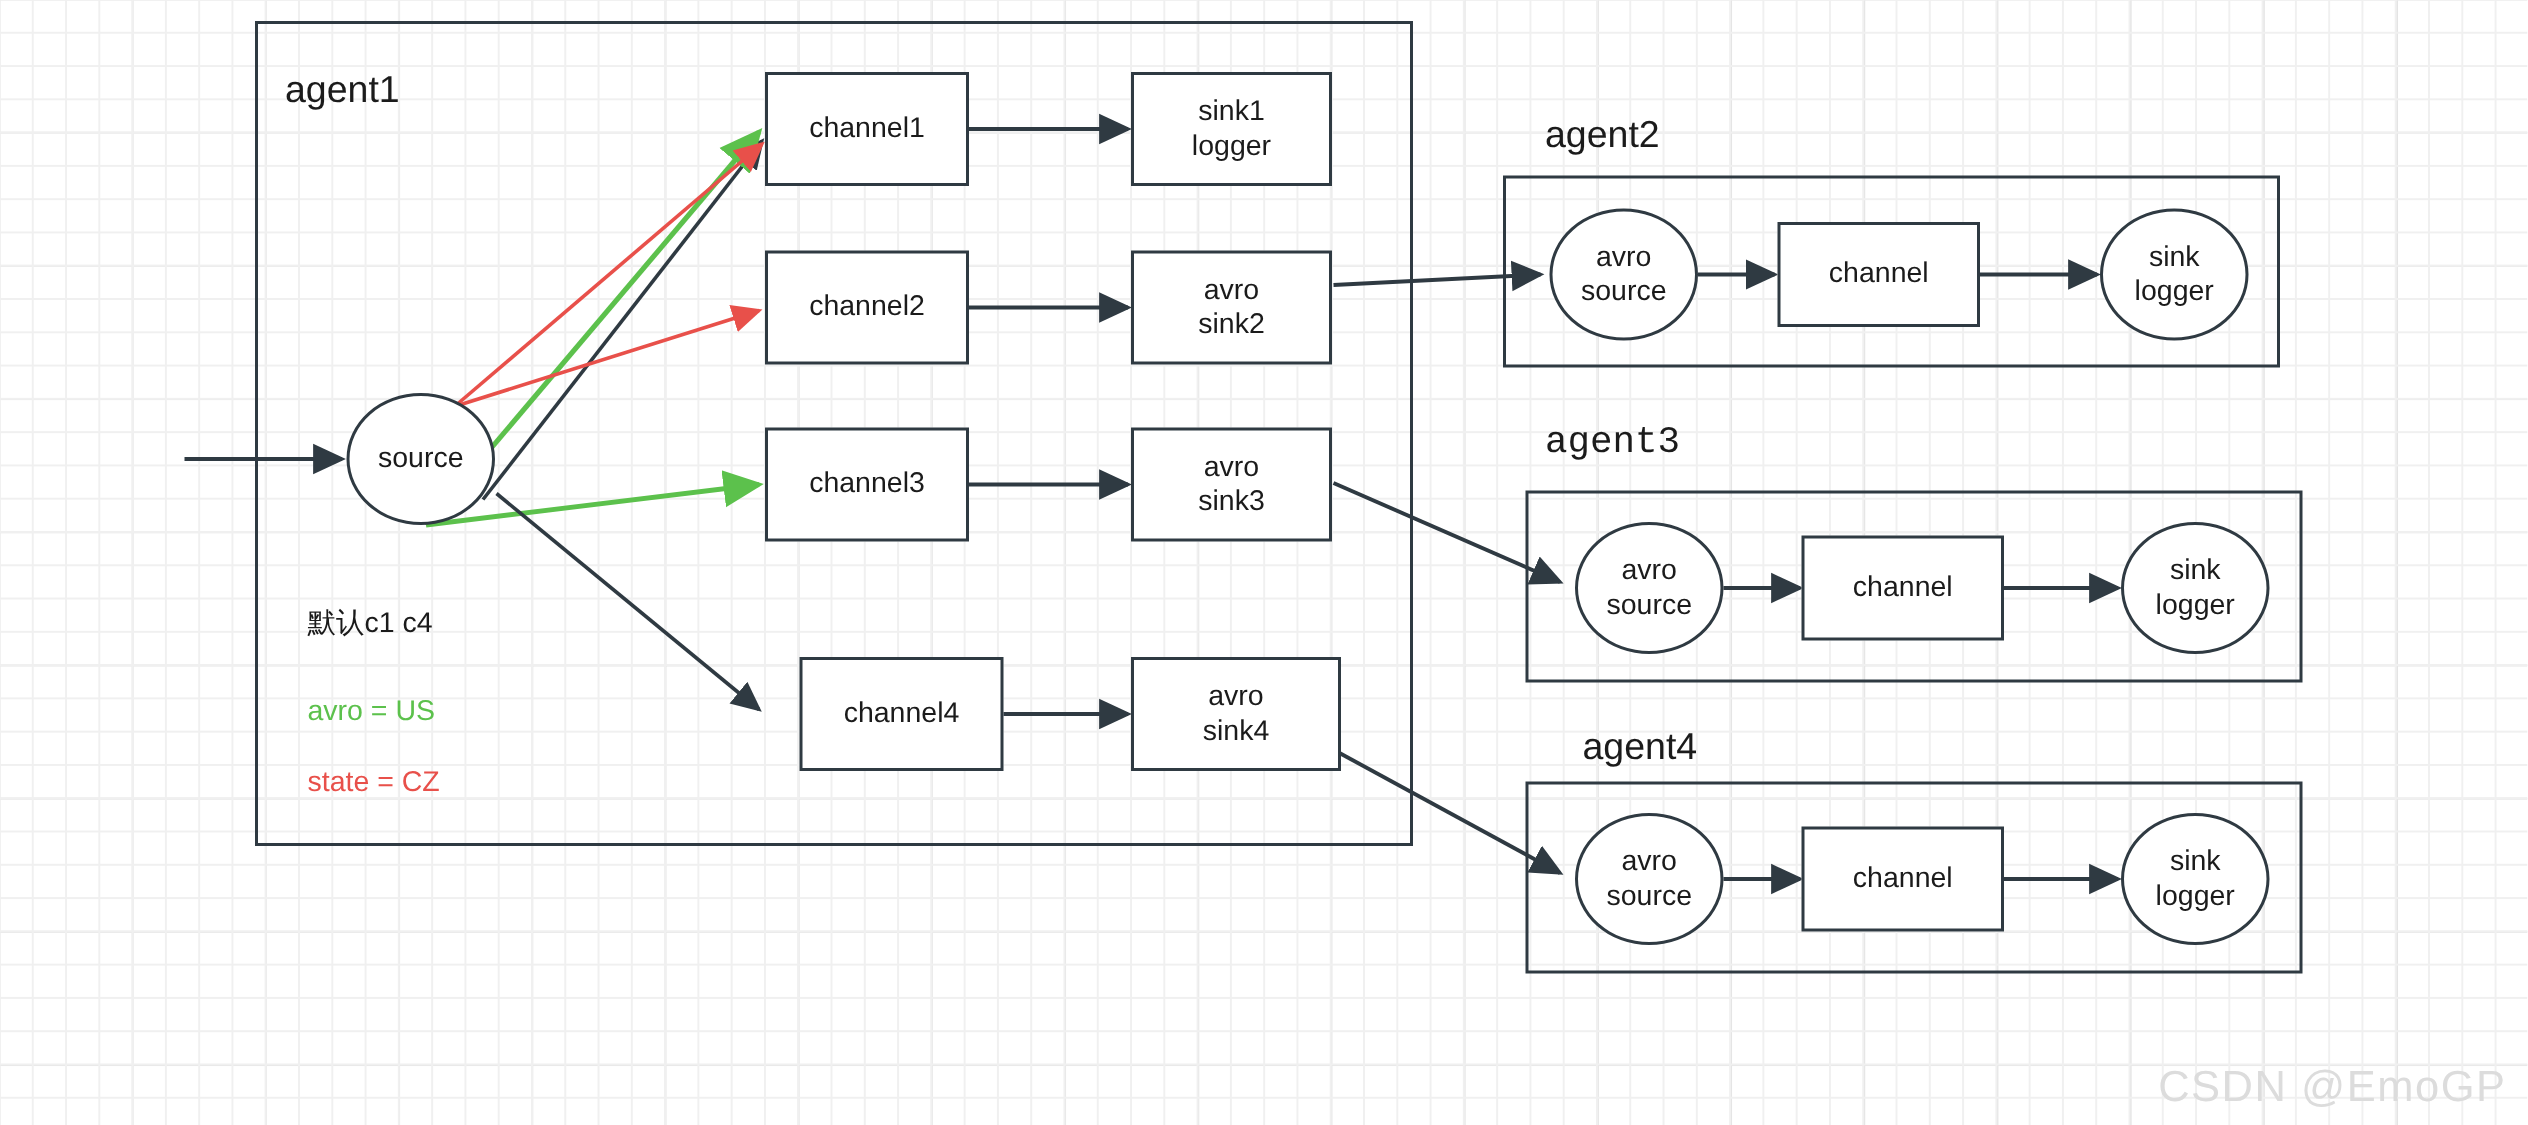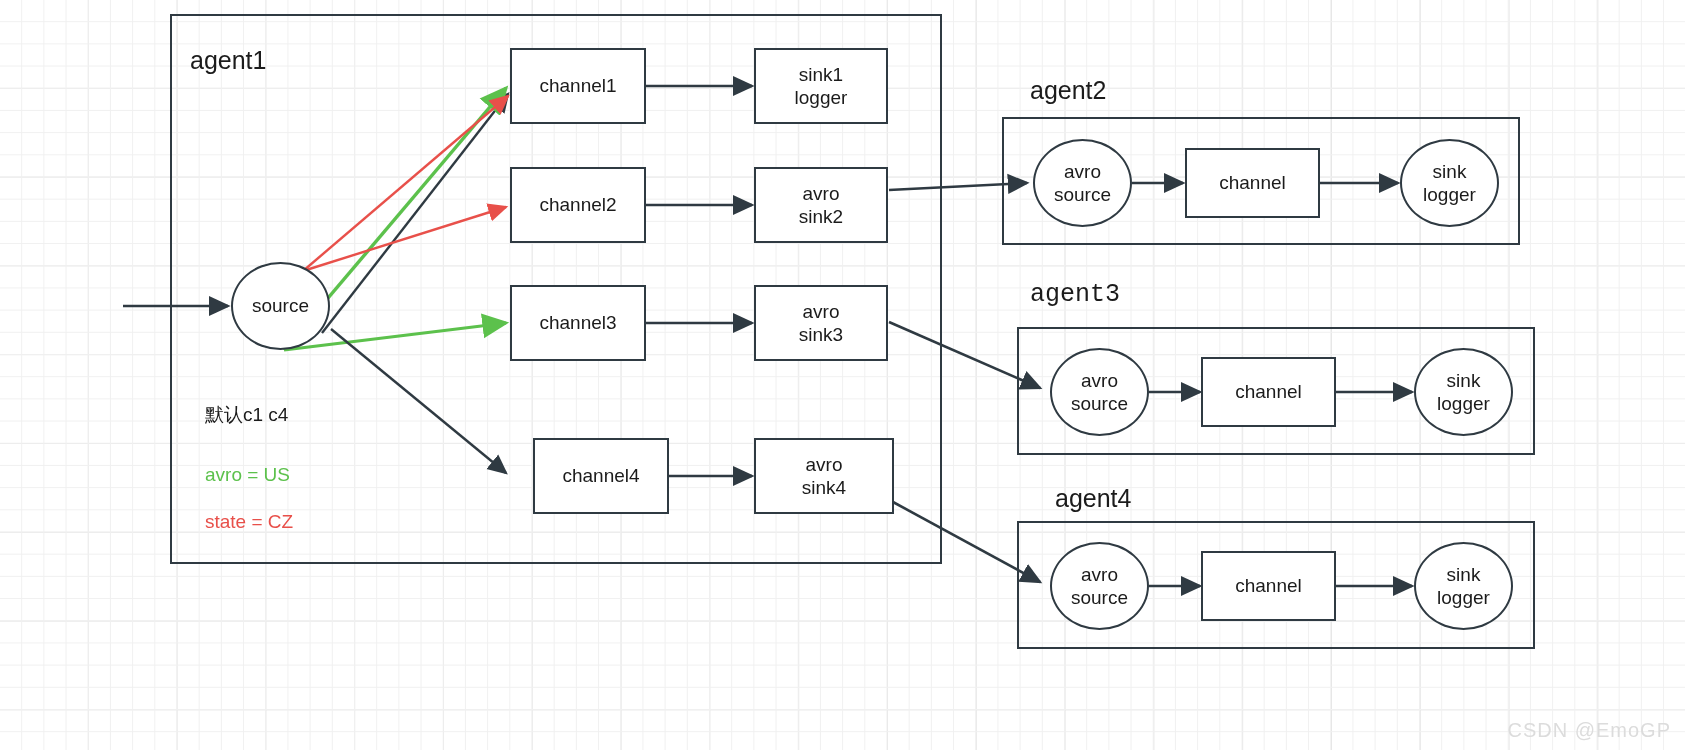--- a/index.html
+++ b/index.html
@@ -66,21 +66,21 @@
   }
   .legend-line {
     position: absolute;
     font-size: 19px;
     white-space: nowrap;
   }
   .watermark {
     position: absolute;
     right: 14px;
     bottom: 8px;
-    font-size: 20px;
+    font-size: 29px;
     color: #dcdcdc;
     letter-spacing: 1px;
     white-space: nowrap;
   }
 </style>
 </head>
 <body>
 
 <div id="canvas">
 

